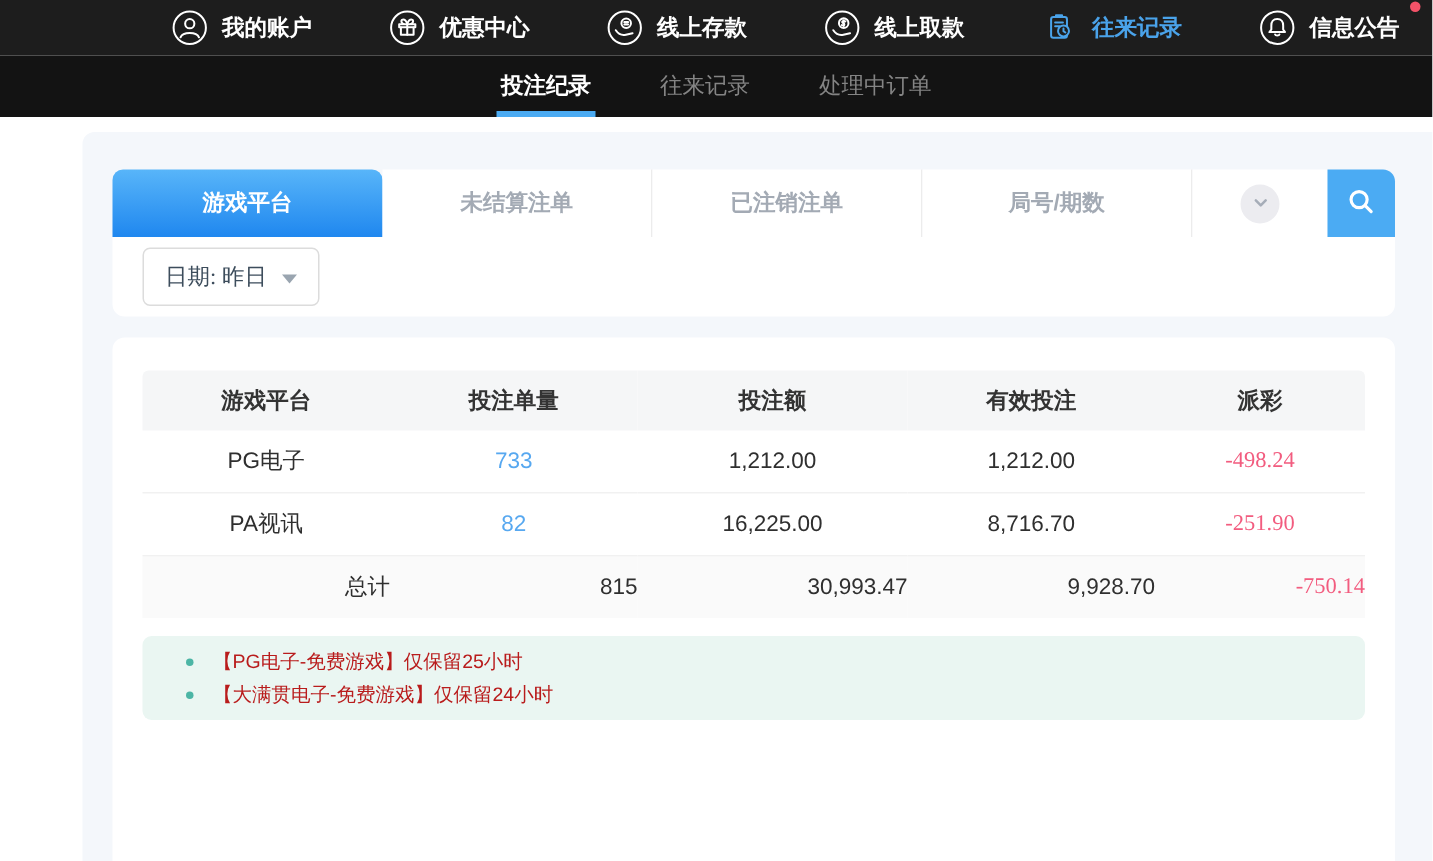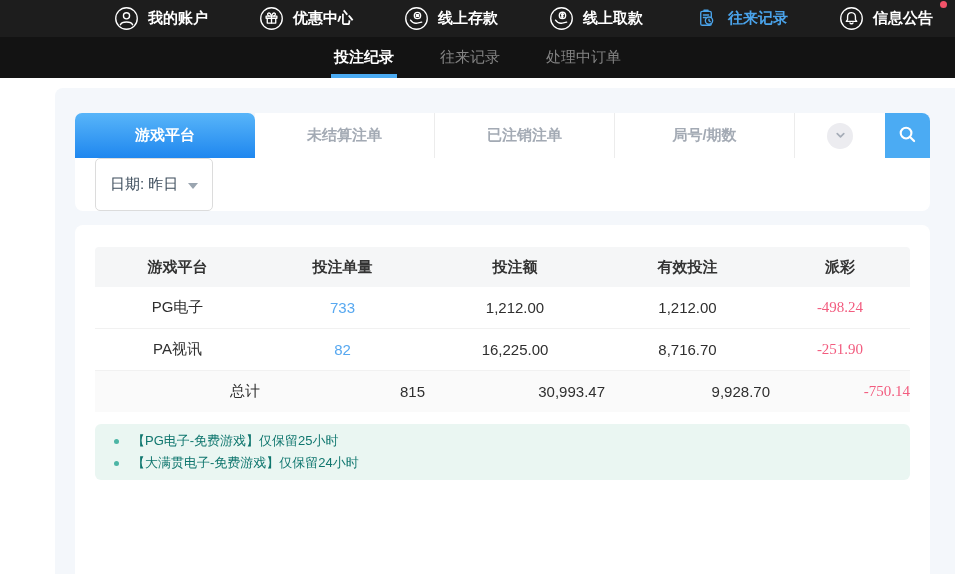--- a/index.html
+++ b/index.html
@@ -62,22 +62,22 @@
   }
   .chev-circle svg{width:15px;height:15px;}
   .search-btn{
     flex:0 0 45px;background:#4babf3;border:none;border-radius:0 8px 0 0;
     display:flex;align-items:center;justify-content:center;cursor:pointer;padding:0;
   }
   .search-btn svg{width:23px;height:23px;}
   
   .filterbar{
     margin-left:20px;width:855px;height:53px;background:#ffffff;
-    border-radius:0 0 8px 8px;display:flex;
-    padding-left:20px;box-sizing:border-box;
+    border-radius:0 0 8px 8px;display:flex;align-items:center;
+    padding-left:20px;box-sizing:border-box;font-family:Liberation Serif, serif;
   }
   .date-btn{
     display:flex;align-items:center;gap:10px;background:#ffffff;
     border:1px solid #dcdcdc;border-radius:5px;padding:9px 14px;
     font-size:15px;color:#3d4d5c;cursor:pointer;font-family:inherit;
   }
   .caret-down{
     width:0;height:0;border-left:5px solid transparent;border-right:5px solid transparent;
     border-top:6px solid #9aa5b0;margin-top:2px;
   }
@@ -94,21 +94,21 @@
   table.results th:first-child{border-radius:4px 0 0 0;}
   table.results th:last-child{border-radius:0 4px 0 0;}
   table.results td{height:41px;border-bottom:1px solid #f1f1f1;text-align:center;padding:0;}
   td.num{text-align:right;padding-right:10px;}
   .neg{color:#f25c7f;font-family:Liberation Serif, serif;}
   a.count-link{color:#57a8f0;cursor:pointer;}
   tr.total-row td{background:#fafafa;border-bottom:none;text-align:right;}
   
   .notes{
     margin-top:12px;width:815px;box-sizing:border-box;background:#eaf6f2;
-    border-radius:6px;padding:6px 0;color:#0f766e;font-size:13px;
+    border-radius:6px;padding:6px 10px;color:#b91c1c;font-size:13px;
   }
   .note-line{display:flex;align-items:center;height:22px;}
   .bullet{width:5px;height:5px;border-radius:50%;background:#4cb5a5;margin:0 13px 0 19px;flex:0 0 auto;}
 </style>
 </head>
 <body>
 
 <div class="topnav">
   <div class="nav-item">
     <span class="nav-icon">

